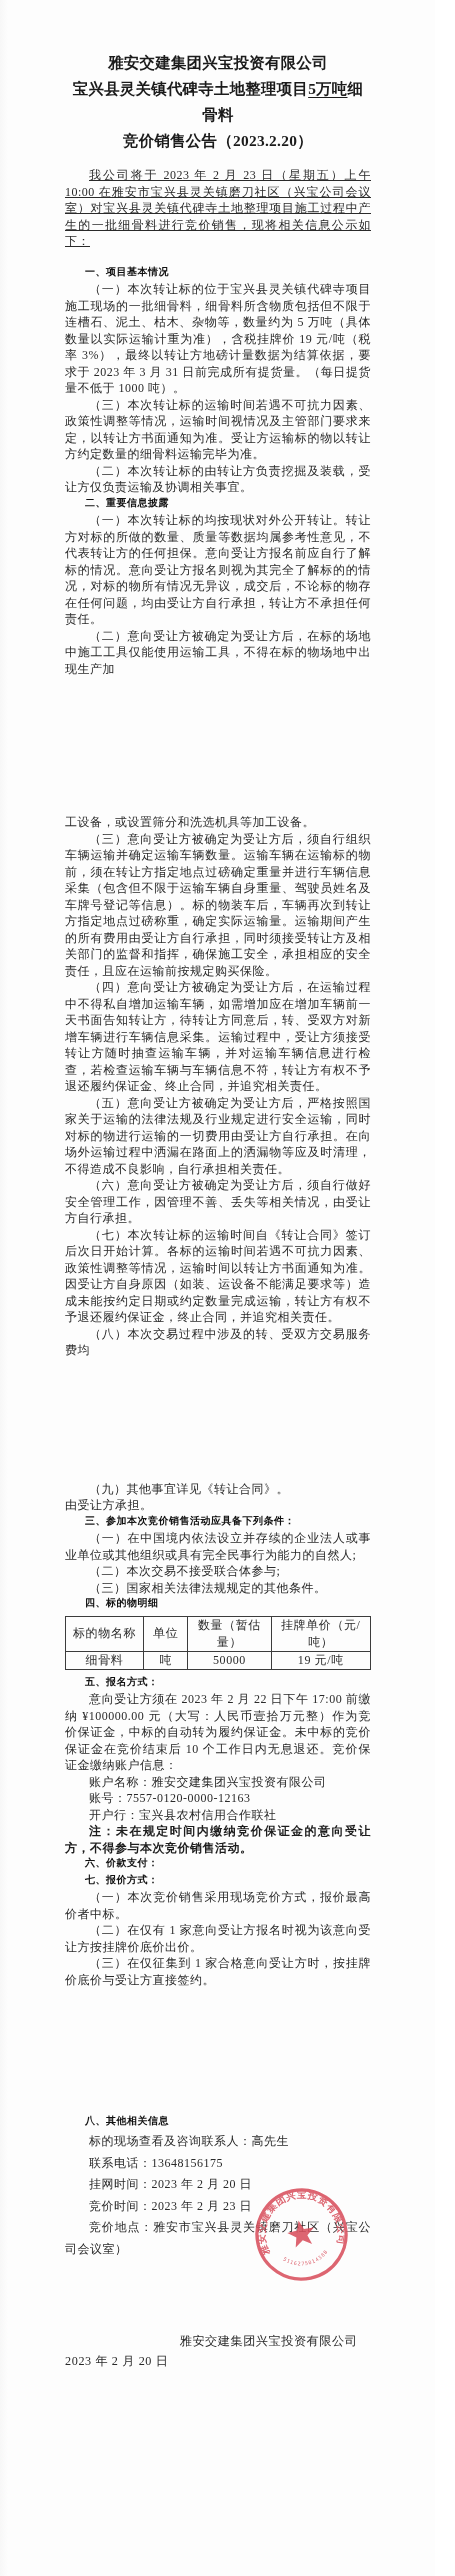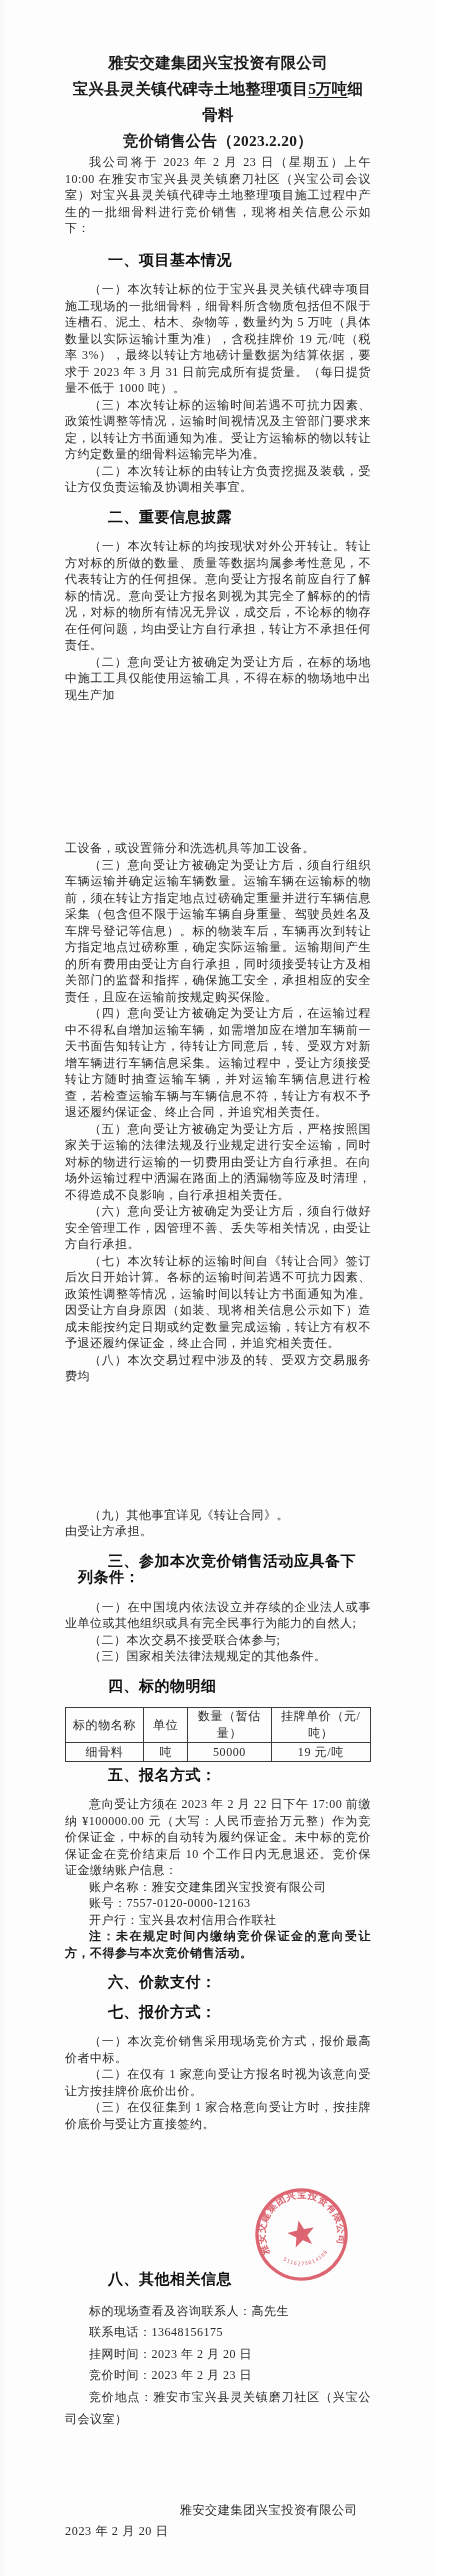--- a/index.html
+++ b/index.html
@@ -27,26 +27,26 @@
   p.body{
     margin:0;
     font-size:12px;
     line-height:16.5px;
     letter-spacing:0.5px;
     text-align:justify;
     text-indent:2em;
     color:#2a2a2a;
   }
   p.cont{ text-indent:0; }
-  p.intro{ margin-top:0; }
+  p.intro{ margin-top:13px;text-decoration:underline; }
   .sec{
-    margin:13px;
-    font-family:Liberation Sans, sans-serif;
+    margin:0;
+    font-family:Liberation Mono, monospace;
     font-weight:bold;
-    font-size:15px;
+    font-size:10px;
     line-height:16.5px;
     letter-spacing:0.5px;
     text-indent:2em;
     color:#111;
   }
   .sec.first{ margin-top:15.4px; }
   .page-gap-1{ height:137px; }
   .page-gap-2{ height:122px; }
   .page-gap-3{ height:126px; }
   table.lots{
@@ -129,21 +129,21 @@
     <p class="body">（一）本次转让标的均按现状对外公开转让。转让方对标的所做的数量、质量等数据均属参考性意见，不代表转让方的任何担保。意向受让方报名前应自行了解标的情况。意向受让方报名则视为其完全了解标的的情况，对标的物所有情况无异议，成交后，不论标的物存在任何问题，均由受让方自行承担，转让方不承担任何责任。</p>
     <p class="body">（二）意向受让方被确定为受让方后，在标的场地中施工工具仅能使用运输工具，不得在标的物场地中出现生产加</p>
 
     <div class="page-gap-1"></div>
 
     <p class="body cont">工设备，或设置筛分和洗选机具等加工设备。</p>
     <p class="body">（三）意向受让方被确定为受让方后，须自行组织车辆运输并确定运输车辆数量。运输车辆在运输标的物前，须在转让方指定地点过磅确定重量并进行车辆信息采集（包含但不限于运输车辆自身重量、驾驶员姓名及车牌号登记等信息）。标的物装车后，车辆再次到转让方指定地点过磅称重，确定实际运输量。运输期间产生的所有费用由受让方自行承担，同时须接受转让方及相关部门的监督和指挥，确保施工安全，承担相应的安全责任，且应在运输前按规定购买保险。</p>
     <p class="body">（四）意向受让方被确定为受让方后，在运输过程中不得私自增加运输车辆，如需增加应在增加车辆前一天书面告知转让方，待转让方同意后，转、受双方对新增车辆进行车辆信息采集。运输过程中，受让方须接受转让方随时抽查运输车辆，并对运输车辆信息进行检查，若检查运输车辆与车辆信息不符，转让方有权不予退还履约保证金、终止合同，并追究相关责任。</p>
     <p class="body">（五）意向受让方被确定为受让方后，严格按照国家关于运输的法律法规及行业规定进行安全运输，同时对标的物进行运输的一切费用由受让方自行承担。在向场外运输过程中洒漏在路面上的洒漏物等应及时清理，不得造成不良影响，自行承担相关责任。</p>
     <p class="body">（六）意向受让方被确定为受让方后，须自行做好安全管理工作，因管理不善、丢失等相关情况，由受让方自行承担。</p>
-    <p class="body">（七）本次转让标的运输时间自《转让合同》签订后次日开始计算。各标的运输时间若遇不可抗力因素、政策性调整等情况，运输时间以转让方书面通知为准。因受让方自身原因（如装、现将相关信息公示如下）造成未能按约定日期或约定数量完成运输，转让方有权不予退还履约保证金，终止合同，并追究相关责任。</p>
+    <p class="body">（七）本次转让标的运输时间自《转让合同》签订后次日开始计算。各标的运输时间若遇不可抗力因素、政策性调整等情况，运输时间以转让方书面通知为准。因受让方自身原因（如装、运设备不能满足要求等）造成未能按约定日期或约定数量完成运输，转让方有权不予退还履约保证金，终止合同，并追究相关责任。</p>
     <p class="body">（八）本次交易过程中涉及的转、受双方交易服务费均</p>
 
     <div class="page-gap-2"></div>
 
     <p class="body">（九）其他事宜详见《转让合同》。</p>
     <p class="body cont">由受让方承担。</p>
 
     <p class="sec">三、参加本次竞价销售活动应具备下列条件：</p>
     <p class="body">（一）在中国境内依法设立并存续的企业法人或事业单位或其他组织或具有完全民事行为能力的自然人;</p>
     <p class="body">（二）本次交易不接受联合体参与;</p>

